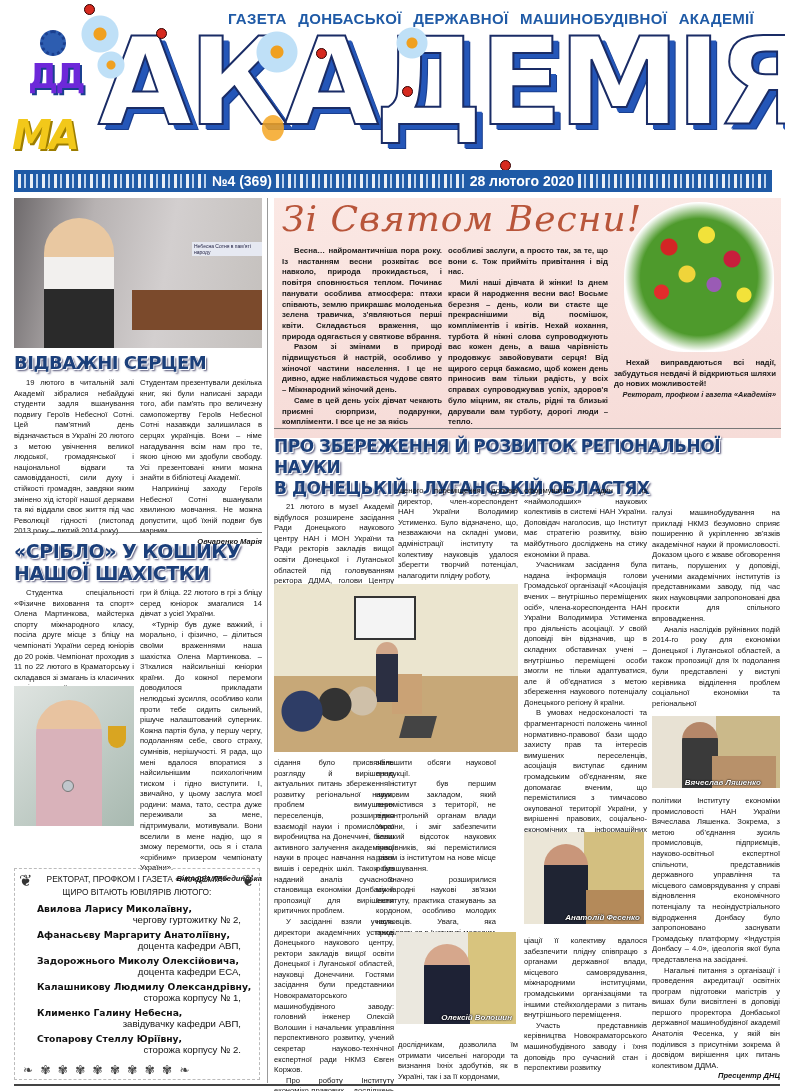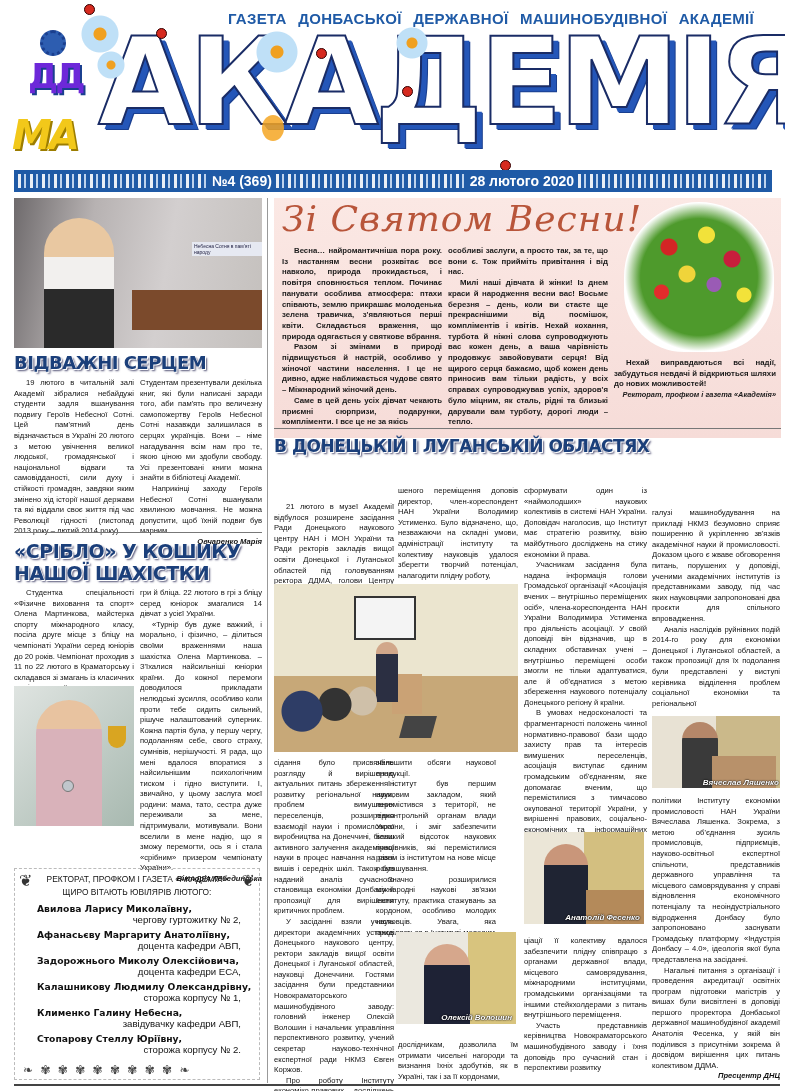--- a/index.html
+++ b/index.html
@@ -169,20 +169,21 @@
     radial-gradient(ellipse at 50% 50%,#4e9a2c 0 55%,#fff 70%)"></div>
   <div class="scol" style="left:340px;top:160px;width:162px">
     <p>Нехай виправдаються всі надії, забудуться невдачі й відкриються шляхи до нових можливостей!</p>
     <div class="sig" style="font-weight:bold;font-size:7.4px">Ректорат, профком і газета «Академія»</div>
   </div>
 </div>
 
 <div class="rule" style="left:274px;top:428px;width:507px"></div>
 
 <div class="headline abs" style="left:274px;top:436px;width:507px;font-size:17px;line-height:21px">
+  <div>ПРО ЗБЕРЕЖЕННЯ Й РОЗВИТОК РЕГІОНАЛЬНОЇ НАУКИ</div>
   <div>В ДОНЕЦЬКІЙ І ЛУГАНСЬКІЙ ОБЛАСТЯХ</div>
 </div>
 
 <div class="col" style="left:274px;top:502px;width:120px">
   <p>21 лютого в музеї Академії відбулося розширене засідання Ради Донецького наукового центру НАН і МОН України та Ради ректорів закладів вищої освіти Донецької і Луганської областей під головуванням ректора ДДМА, голови Центру Віктора Ковальова. За-</p>
 </div>
 <div class="col" style="left:398px;top:486px;width:120px">
   <p style="text-indent:0">шеного переміщення доповів директор, член-кореспондент НАН України Володимир Устименко. Було відзначено, що, незважаючи на складні умови, адміністрації інституту та колективу науковців удалося зберегти творчий потенціал, налагодити плідну роботу,</p>
 </div>
 
@@ -229,21 +230,21 @@
   <p>Участь представників керівництва Новокраматорського машинобудівного заводу і їхня доповідь про сучасний стан і перспективи розвитку</p>
 </div>
 
 <div class="col" style="left:652px;top:508px;width:128px">
   <p style="text-indent:0">галузі машинобудування на прикладі НКМЗ безумовно сприяє поширенню й укріпленню зв'язків академічної науки й промисловості. Доказом цього є жваве обговорення питань, порушених у доповіді, ученими академічних інститутів із представниками заводу, під час яких науковцями запропоновані два проєкти для спільного впровадження.</p>
   <p>Аналіз наслідків руйнівних подій 2014-го року для економіки Донецької і Луганської областей, а також пропозиції для їх подолання були представлені у виступі керівника відділення проблем соціальної економіки та регіональної</p>
 </div>
 <div class="photo" style="left:652px;top:716px;width:128px;height:72px;background:linear-gradient(90deg,#e8e2d4 0 50%,#cbb98a 50%)">
   <div style="position:absolute;left:30px;top:6px;width:36px;height:66px;border-radius:18px 18px 0 0;background:linear-gradient(#b58769 0 24%,#3a3a3a 24%)"></div>
   <div style="position:absolute;left:60px;top:40px;width:64px;height:32px;background:#b8916a"></div>
-  <div class="caption" style="right:1px;bottom:1px">Вячеслав Ляшенко</div>
+  <div class="caption" style="right:19px;bottom:1px">Вячеслав Ляшенко</div>
 </div>
 <div class="col" style="left:652px;top:796px;width:128px">
   <p style="text-indent:0">політики Інституту економіки промисловості НАН України Вячеслава Ляшенка. Зокрема, з метою об'єднання зусиль промисловців, підприємців, науково-освітньої експертної спільноти, представників державного управління та місцевого самоврядування у справі відновлення економічного потенціалу та неоіндустріального відродження Донбасу було запропоновано заснувати Громадську платформу «Індустрія Донбасу – 4.0», ідеологія якої була представлена на засіданні.</p>
   <p>Нагальні питання з організації і проведення акредитації освітніх програм підготовки магістрів у вишах були висвітлені в доповіді першого проректора Донбаської державної машинобудівної академії Анатолія Фесенка, у якій він поділився з присутніми зокрема й досвідом вирішення цих питань колективом ДДМА.</p>
   <div class="sig">Пресцентр ДНЦ</div>
 </div>
 
 <div class="rule" style="left:14px;top:1084px;width:766px;height:2px;background:#444"></div>
 
 </body></html>

